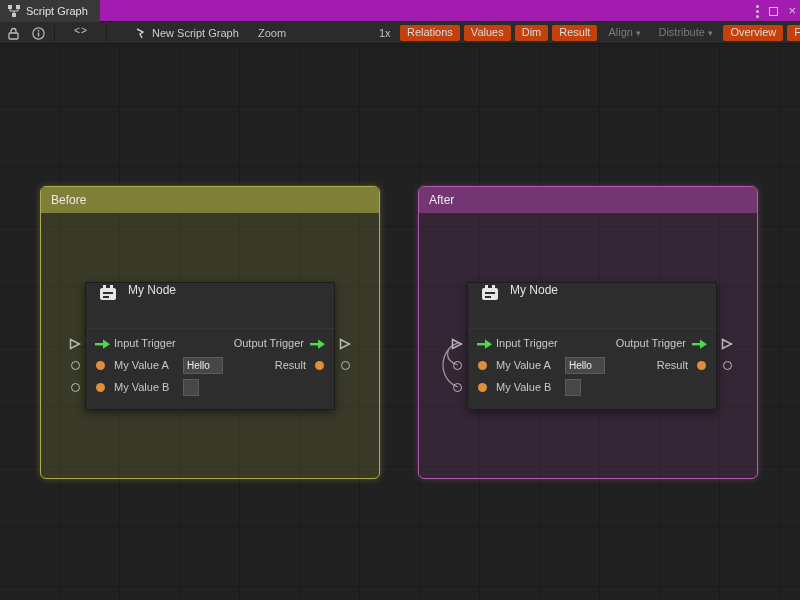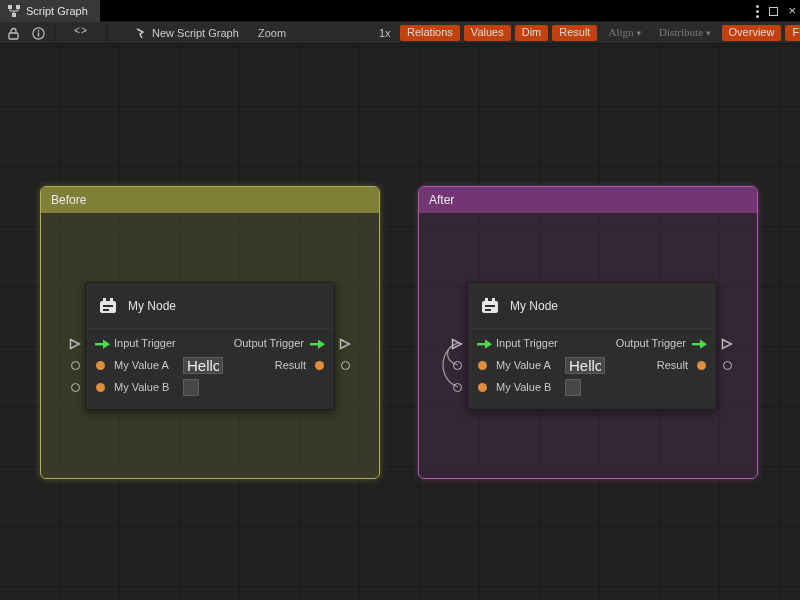--- a/index.html
+++ b/index.html
@@ -2,21 +2,21 @@
 <html><head>
 <meta charset="utf-8">
 <style>
   * { margin:0; padding:0; box-sizing:border-box; }
   html,body { width:800px; height:600px; overflow:hidden; background:#212121;
     font-family:"Liberation Sans", sans-serif; font-size:11px; color:#cfcfcf; }
   .abs { position:absolute; }
 
   
   .tabbar { position:absolute; left:0; top:0; width:800px; height:22px;
-    background:#000000; border-bottom:1px solid #161616; }
+    background:#a21caf; border-bottom:1px solid #161616; }
   .tab { position:absolute; left:0; top:0; height:22px; padding:0 12px 0 8px;
     background:#383838; display:flex; align-items:center; gap:6px; color:#e2e2e2; }
   .win-controls { position:absolute; right:4px; top:0; height:22px;
     display:flex; align-items:center; gap:10px; }
   .kebab { width:3px; height:3px; border-radius:50%; background:#c9c9c9;
     box-shadow:0 -5px 0 #c9c9c9, 0 5px 0 #c9c9c9; }
   .maxbox { width:9px; height:9px; border:1px solid #c9c9c9; }
   .closex { color:#c9c9c9; font-size:13px; line-height:22px; }
 
   
@@ -28,21 +28,21 @@
   .graph-name { position:absolute; left:152px; top:5px; color:#cdcdcd;text-align:center; }
   .zoom-label { position:absolute; left:258px; top:5px; color:#c2c2c2; }
   .zoom-track { position:absolute; left:292px; top:30px; width:80px; height:2px; background:#5e5e5e; }
   .zoom-knob { position:absolute; left:360px; top:26px; width:9px; height:9px;
     border-radius:50%; background:#d2d2d2; }
   .zoom-value { position:absolute; left:379px; top:5px; color:#c2c2c2; }
   .tb-buttons { position:absolute; left:400px; top:3px; width:420px; height:16px;
     display:flex; gap:4px; white-space:nowrap; }
   .tbtn { height:16px; line-height:15px; padding:0 7px; background:#c2410c;
     border-radius:2px; color:#dcdcdc; cursor:default; }
-  .tbtn.disabled { background:transparent; color:#7a7a7a;font-family:Liberation Serif, serif; }
+  .tbtn.disabled { background:transparent; color:#7a7a7a; }
   .caret { font-size:9px; margin-left:3px; }
 
   
   .canvas { position:absolute; left:0; top:44px; width:800px; height:556px;
     background-color:#212121;
     background-image:
       linear-gradient(#1a1a1a 1px, transparent 1px),
       linear-gradient(90deg, #1a1a1a 1px, transparent 1px);
     background-size:60px 60px; background-position:-1px 2px; }
 
@@ -54,29 +54,29 @@
     box-shadow:0 0 6px rgba(190,190,90,0.35); }
   .group.before .group-header { background:rgba(140,140,60,0.85); }
   .group.after { background:rgba(128,60,126,0.22); border:1px solid #b05ab0;
     box-shadow:0 0 6px rgba(185,95,185,0.35); }
   .group.after .group-header { background:rgba(126,58,124,0.85); }
 
   
   .node { position:absolute; width:250px; height:128px; background:#2d2d2d;
     border:1px solid #1c1c1c; border-radius:2px; box-shadow:0 3px 8px rgba(0,0,0,0.45); }
   .node-header { position:absolute; left:0; top:0; right:0; height:46px;
-    display:flex; align-items:center; gap:10px; padding-left:12px; color:#e2e2e2;
+    display:flex; gap:10px; padding-left:12px; color:#e2e2e2;
     font-size:12px; border-bottom:1px solid rgba(255,255,255,0.04); }
   .row { position:absolute; left:0; right:0; height:22px; }
   .row .lbl { position:absolute; top:4px; color:#c8c8c8; }
   .arrow-svg { position:absolute; top:6px; }
   .dot { position:absolute; width:9px; height:9px; border-radius:50%;
     background:#e08e3c; top:6px; }
   .field { position:absolute; background:#474747; border:1px solid #5c5c5c;
-    color:#ededed; font-size:15px; height:17px; padding:0 3px; top:2px;
+    color:#ededed; font-size:10px; height:17px; padding:0 3px; top:2px;
     font-family:"Liberation Sans", sans-serif; }
   .port { position:absolute; }
   .port-circle { width:9px; height:9px; border:1.5px solid #b9b9b9;
     border-radius:50%; background:transparent; }
 
   .wires { position:absolute; left:438px; top:334px; width:32px; height:64px;
     overflow:visible; pointer-events:none; }
 </style>
 </head>
 <body>

